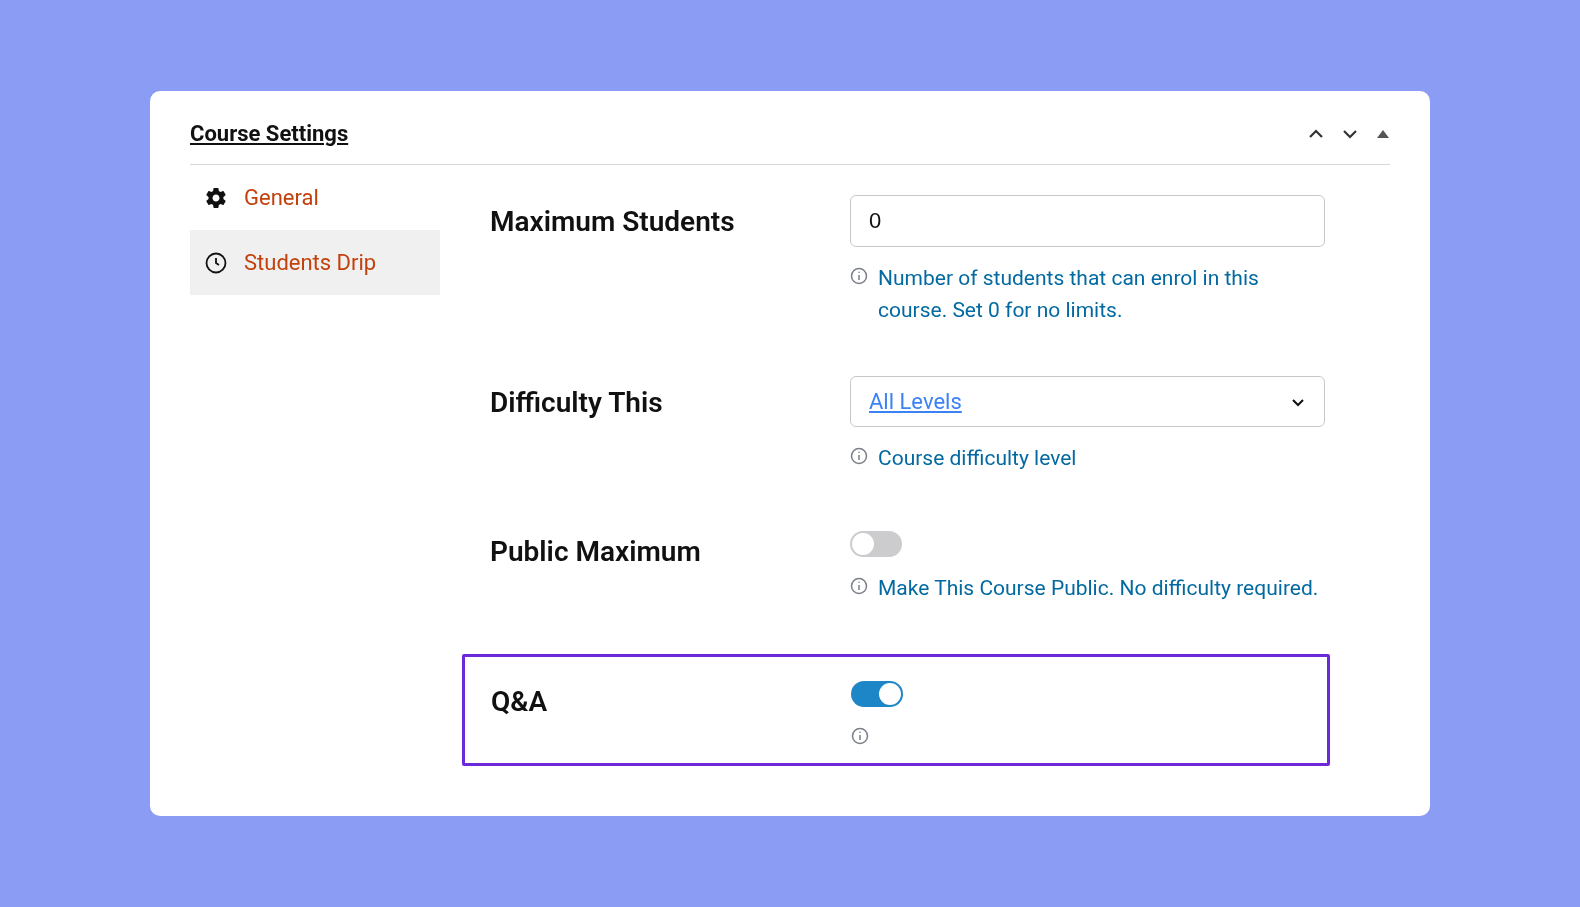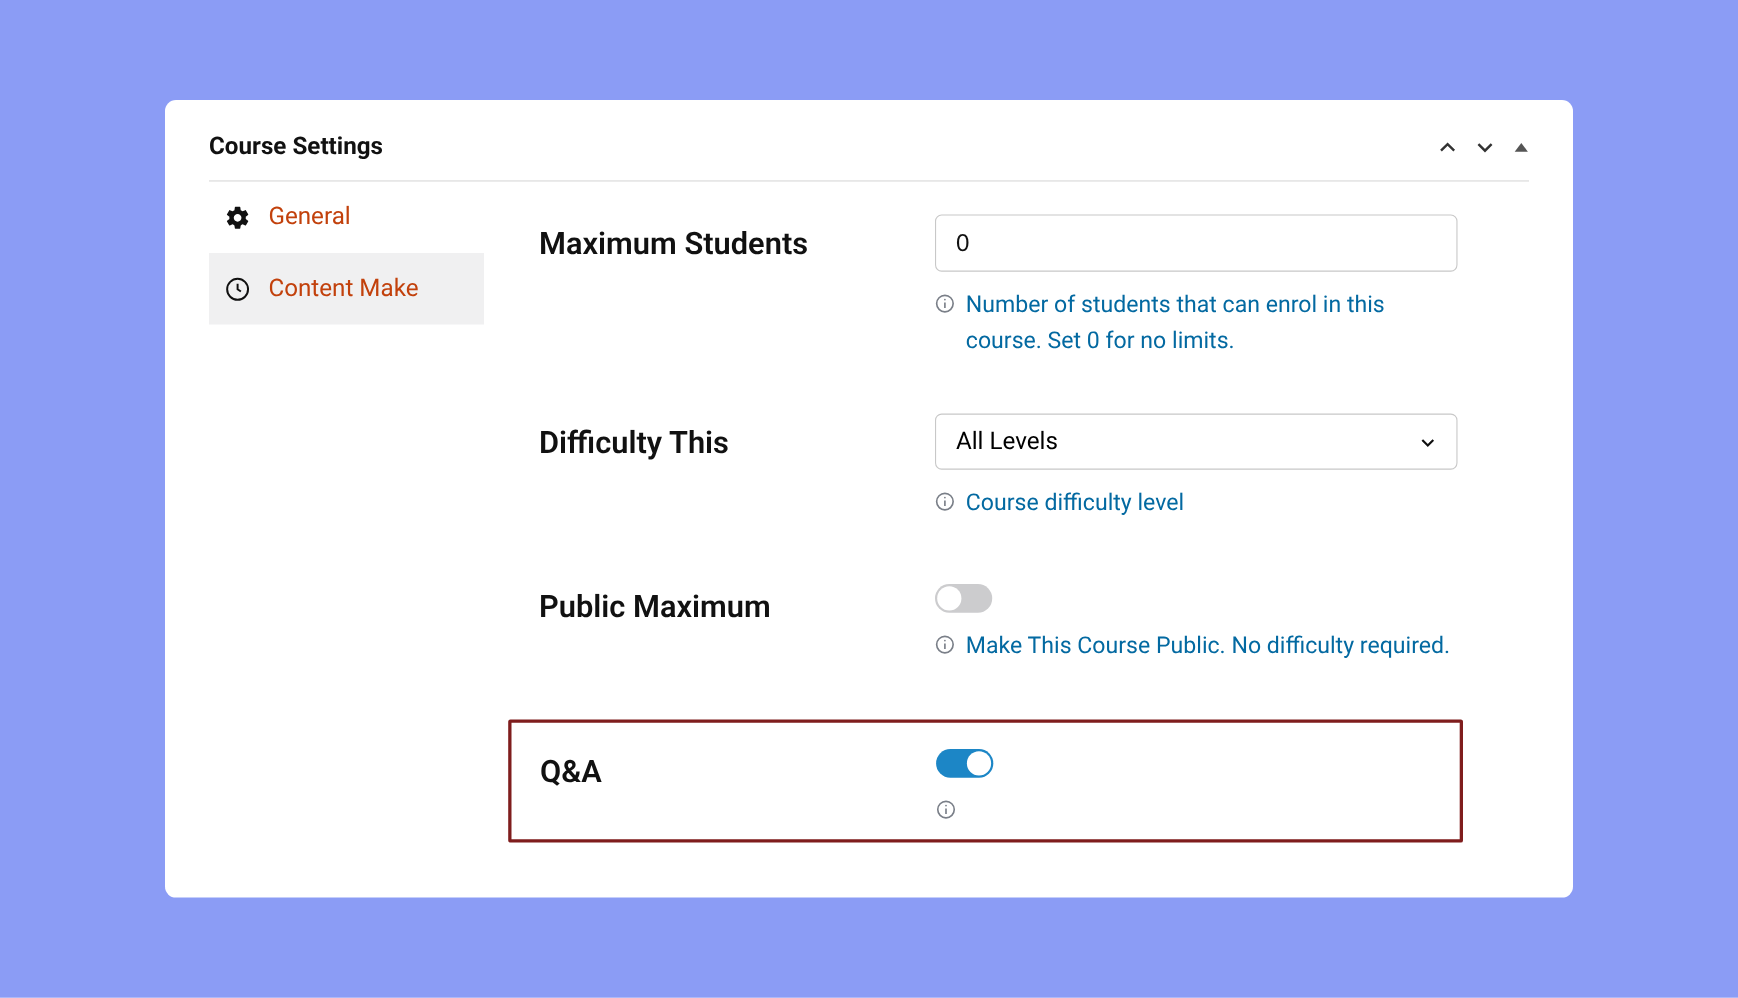--- a/index.html
+++ b/index.html
@@ -28,20 +28,21 @@
       justify-content: space-between;
       align-items: center;
       border-bottom: 1px solid #d8d8d8;
       padding-bottom: 18px;
       margin-bottom: 0;
     }
     .panel-title {
       font-size: 22px;
       font-weight: 700;
       color: #111;
+      text-decoration: underline;
     }
     .header-icons {
       display: flex;
       gap: 18px;
       align-items: center;
       color: #444;
     }
     .header-icons svg {
       cursor: pointer;
     }
@@ -101,24 +102,25 @@
       position: relative;
       width: 100%;
       max-width: 475px;
     }
     .select {
       width: 100%;
       font-size: 22px;
       padding: 12px 18px;
       border: 1px solid #c8c8c8;
       border-radius: 6px;
-      color: #000000;
+      color: #3b82f6;
       background: #fff;
       appearance: none;
       cursor: pointer;
+      text-decoration: underline;
     }
     .select-chevron {
       position: absolute;
       right: 18px;
       top: 50%;
       transform: translateY(-50%);
       pointer-events: none;
     }
     .help {
       display: flex;
@@ -148,21 +150,21 @@
       position: absolute;
       width: 22px;
       height: 22px;
       border-radius: 50%;
       background: #fff;
       top: 2px;
     }
     .toggle.off .toggle-knob { left: 2px; }
     .toggle.on .toggle-knob { right: 2px; }
     .highlight {
-      border: 3px solid #7f1d1d;
+      border: 3px solid #6d28d9;
       border-radius: 2px;
       padding: 18px 16px 18px 26px;
       margin-left: -28px;
       margin-right: 30px;
       margin-bottom: 0;
     }
     .highlight .row {
       margin-bottom: 0;
     }
   </style>
@@ -192,21 +194,21 @@
         <svg width="24" height="24" viewBox="0 0 24 24" fill="#111">
             <path d="M19.4 13c.04-.33.06-.66.06-1s-.02-.67-.07-1l2.11-1.65c.19-.15.24-.42.12-.64l-2-3.46c-.12-.22-.39-.3-.61-.22l-2.49 1c-.52-.4-1.08-.73-1.69-.98l-.38-2.65C14.42 2.18 14.22 2 13.98 2h-4c-.24 0-.44.18-.47.4l-.38 2.65c-.61.25-1.17.59-1.69.98l-2.49-1c-.22-.08-.49 0-.61.22l-2 3.46c-.13.22-.07.49.12.64L4.57 11c-.05.33-.07.66-.07 1s.02.67.07 1l-2.11 1.65c-.19.15-.24.42-.12.64l2 3.46c.12.22.39.3.61.22l2.49-1c.52.4 1.08.73 1.69.98l.38 2.65c.03.22.23.4.47.4h4c.24 0 .44-.18.47-.4l.38-2.65c.61-.25 1.17-.59 1.69-.98l2.49 1c.22.08.49 0 .61-.22l2-3.46c.12-.22.07-.49-.12-.64L19.4 13zM12 15.5c-1.93 0-3.5-1.57-3.5-3.5s1.57-3.5 3.5-3.5 3.5 1.57 3.5 3.5-1.57 3.5-3.5 3.5z"></path>
           </svg>
         <span>General</span>
       </div>
       <div class="sidebar-item selected">
         <svg width="24" height="24" viewBox="0 0 24 24" fill="none" stroke="#111" stroke-width="1.8">
             <circle cx="12" cy="12" r="9.5"></circle>
             <path d="M12 7 L12 12 L15 14"></path>
           </svg>
-        <span>Content Make</span>
+        <span>Students Drip</span>
       </div>
     </div>
 
     <div class="settings">
 
       <div class="row">
         <div class="row-label">Maximum Students</div>
         <div class="row-control">
           <input type="text" class="input-text" value="0" style="">
           <div class="help">

